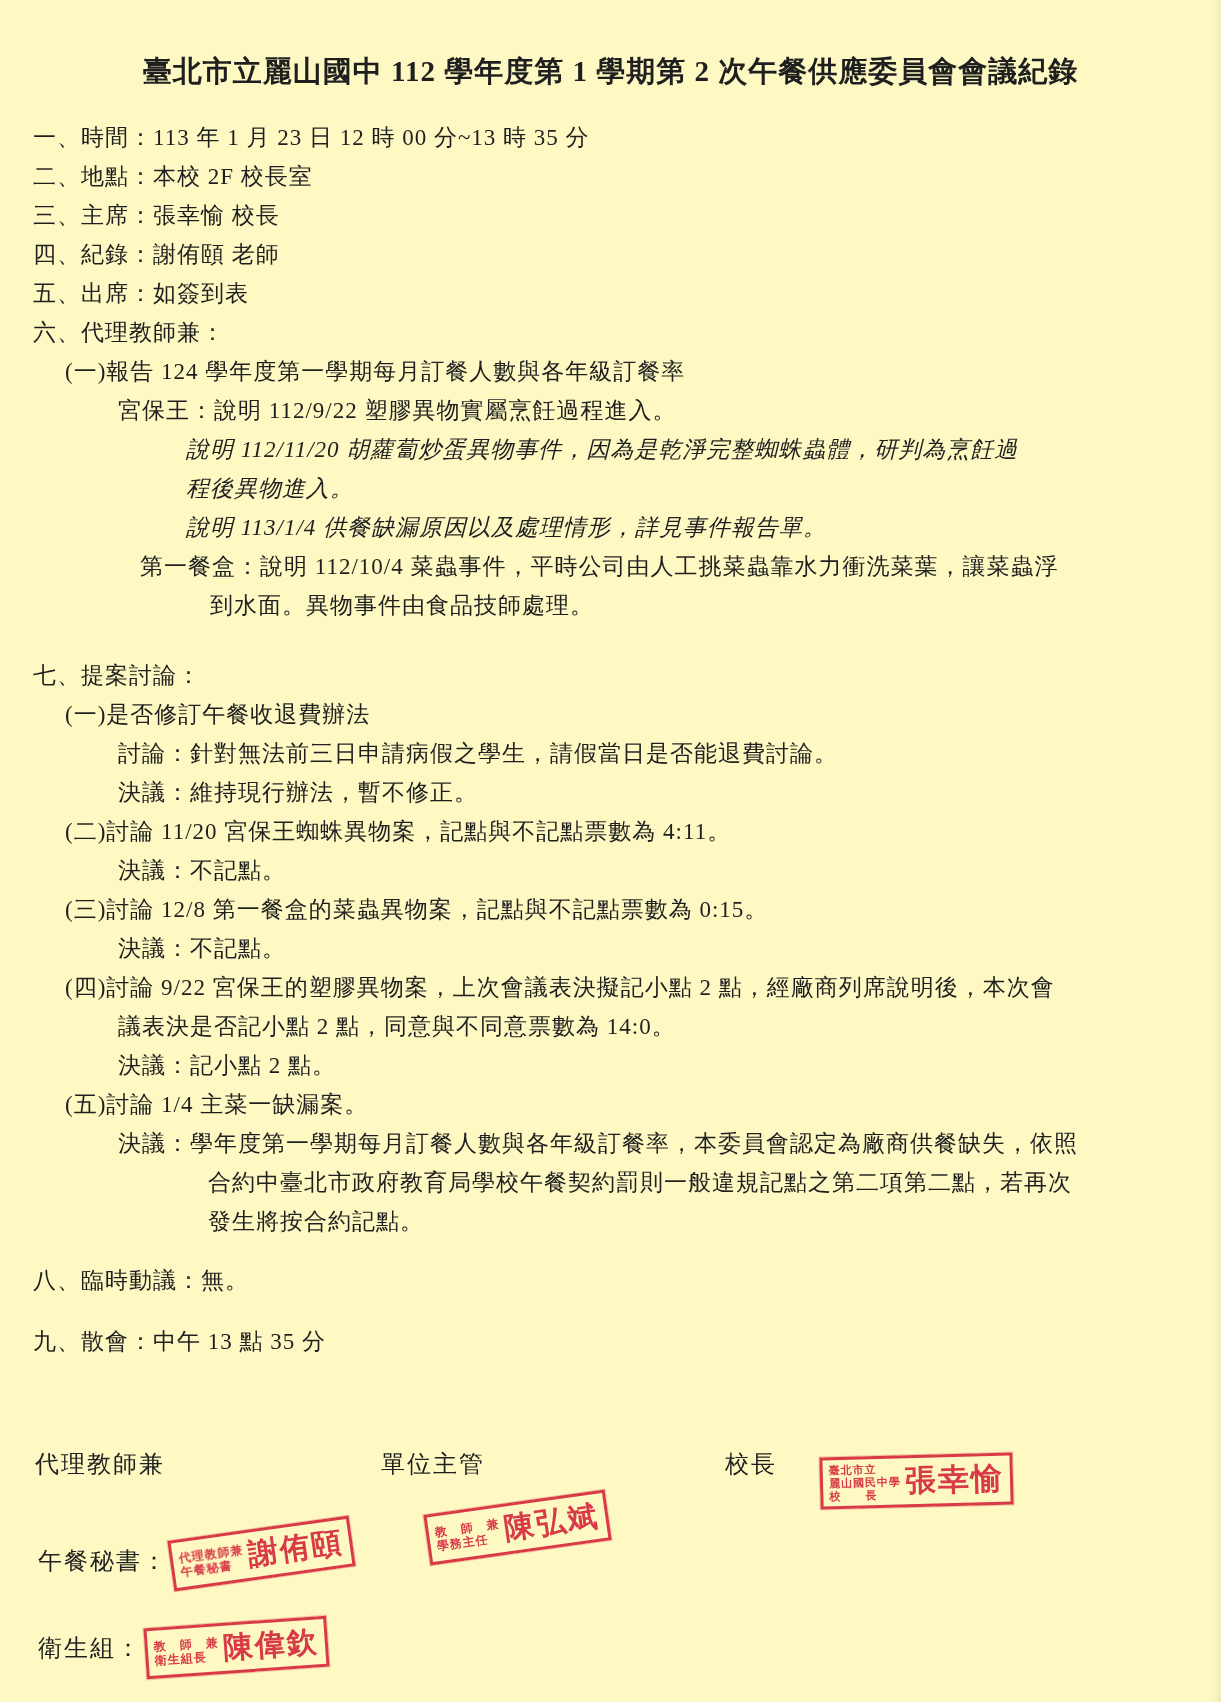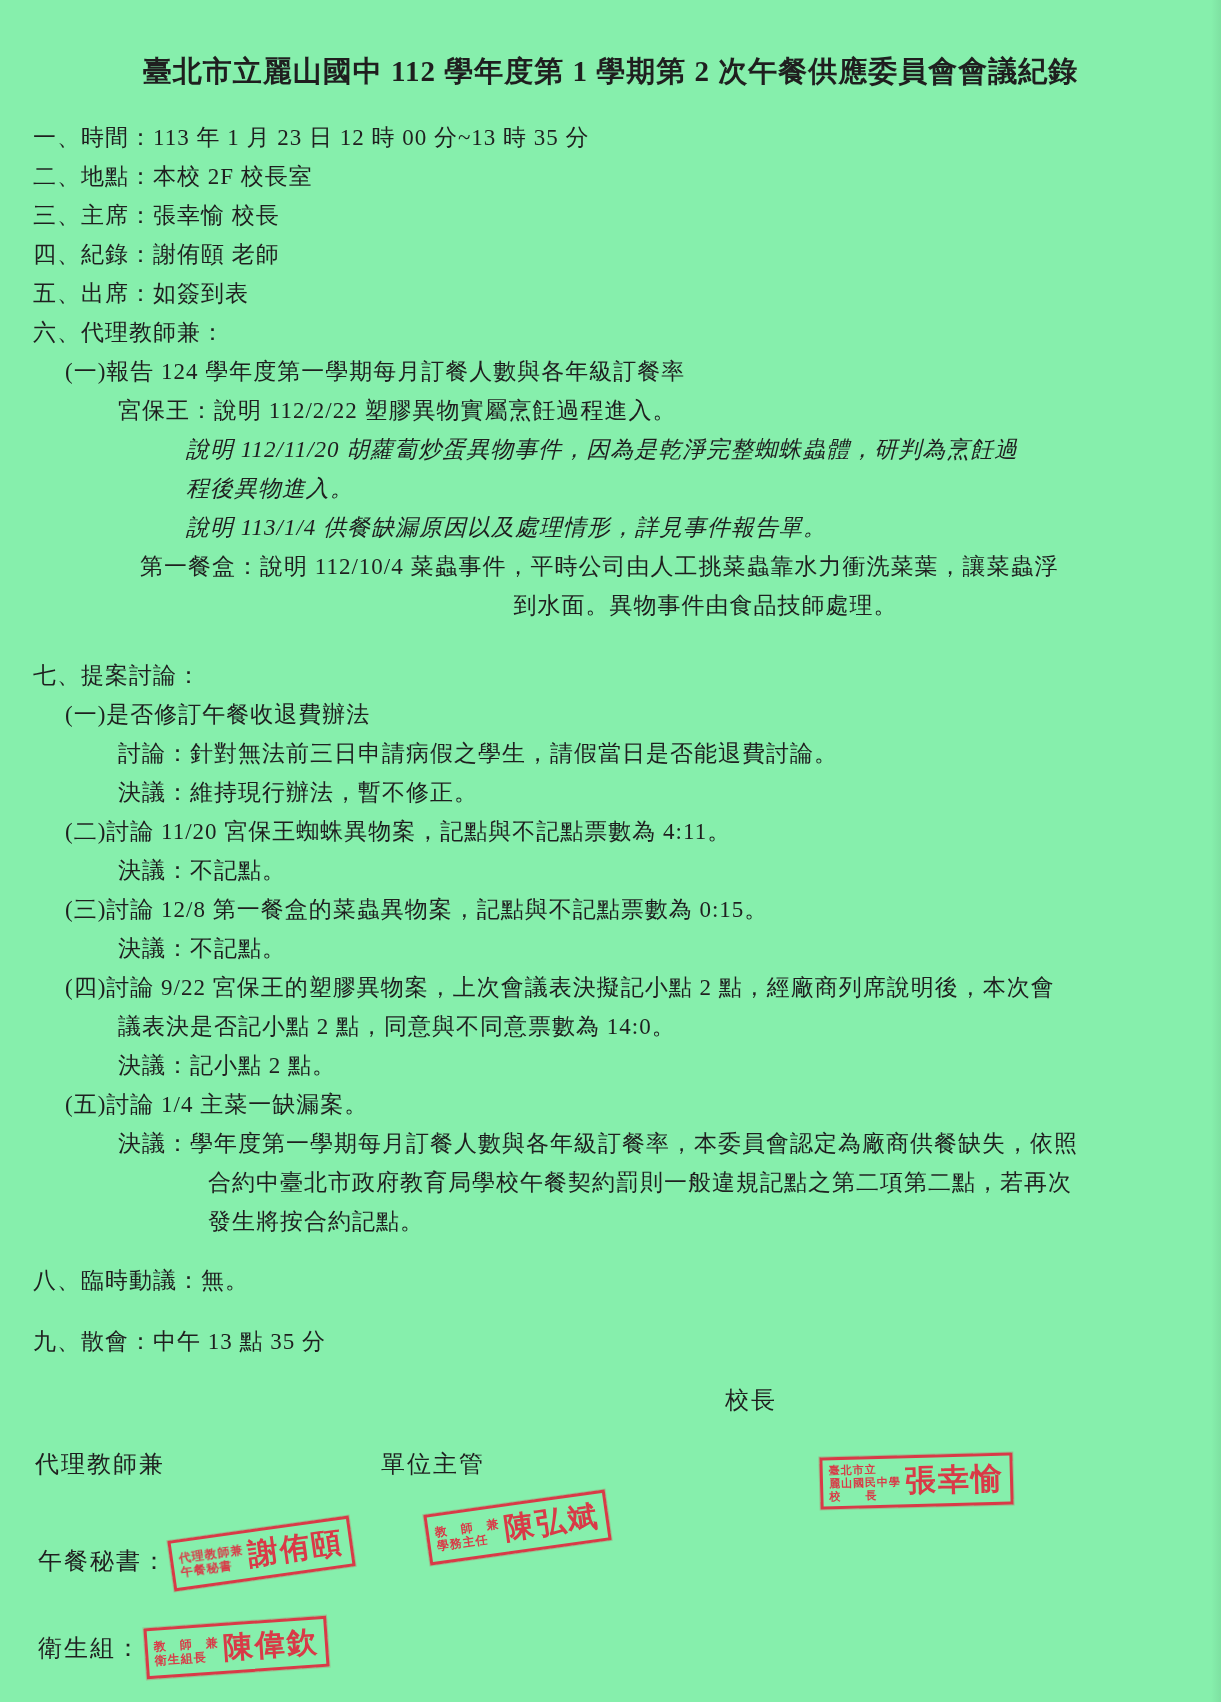--- a/index.html
+++ b/index.html
@@ -1,20 +1,20 @@
 <!DOCTYPE html>
 <html><head>
 <meta charset="utf-8">
 <style>
   html,body{margin:0;padding:0;background:#e8e8e8;}
   .page{
     position:relative;
     width:1221px;height:1702px;
     margin:0 auto;
-    background:#86efac;
+    background:#fef9c3;
     overflow:hidden;
     font-family:"Liberation Serif","DejaVu Serif",serif;
     color:#1f1f1f;
   }
   .scan-edge{
     position:absolute;right:0;top:0;width:10px;height:100%;
     background:linear-gradient(to right, rgba(0,0,0,0), rgba(0,0,0,0.06));
   }
   .title{
     position:absolute;top:52px;left:0;width:100%;
@@ -30,21 +30,21 @@
   }
   .line{
     line-height:39px;height:39px;
     white-space:nowrap;
   }
   .L1{padding-left:32px;}
   .L2{padding-left:85px;}
   .L2b{padding-left:107px;}
   .L3{padding-left:153px;font-style:italic;}
   .L3b{padding-left:175px;}
-  .L4{padding-left:177px;text-align:center;}
+  .L4{padding-left:177px;}
   .gap-a{margin-top:31px;}
   .gap-b{margin-top:20px;}
   .gap-c{margin-top:22px;}
 
   .sig-label{
     position:absolute;
     font-size:24px;letter-spacing:2px;white-space:nowrap;
   }
   .stamp{
     position:absolute;
@@ -81,21 +81,21 @@
   <div class="title">臺北市立麗山國中 112 學年度第 1 學期第 2 次午餐供應委員會會議紀錄</div>
 
   <div class="doc-body">
     <div class="line">一、時間：113 年 1 月 23 日 12 時 00 分~13 時 35 分</div>
     <div class="line">二、地點：本校 2F 校長室</div>
     <div class="line">三、主席：張幸愉 校長</div>
     <div class="line">四、紀錄：謝侑頤 老師</div>
     <div class="line">五、出席：如簽到表</div>
     <div class="line">六、代理教師兼：</div>
     <div class="line L1">(一)報告 124 學年度第一學期每月訂餐人數與各年級訂餐率</div>
-    <div class="line L2">宮保王：說明 112/2/22 塑膠異物實屬烹飪過程進入。</div>
+    <div class="line L2">宮保王：說明 112/9/22 塑膠異物實屬烹飪過程進入。</div>
     <div class="line L3">說明 112/11/20 胡蘿蔔炒蛋異物事件，因為是乾淨完整蜘蛛蟲體，研判為烹飪過</div>
     <div class="line L3">程後異物進入。</div>
     <div class="line L3">說明 113/1/4 供餐缺漏原因以及處理情形，詳見事件報告單。</div>
     <div class="line L2b">第一餐盒：說明 112/10/4 菜蟲事件，平時公司由人工挑菜蟲靠水力衝洗菜葉，讓菜蟲浮</div>
     <div class="line L4">到水面。異物事件由食品技師處理。</div>
     <div class="line gap-a">七、提案討論：</div>
     <div class="line L1">(一)是否修訂午餐收退費辦法</div>
     <div class="line L2">討論：針對無法前三日申請病假之學生，請假當日是否能退費討論。</div>
     <div class="line L2">決議：維持現行辦法，暫不修正。</div>
     <div class="line L1">(二)討論 11/20 宮保王蜘蛛異物案，記點與不記點票數為 4:11。</div>
@@ -108,21 +108,21 @@
     <div class="line L1">(五)討論 1/4 主菜一缺漏案。</div>
     <div class="line L2">決議：學年度第一學期每月訂餐人數與各年級訂餐率，本委員會認定為廠商供餐缺失，依照</div>
     <div class="line L3b">合約中臺北市政府教育局學校午餐契約罰則一般違規記點之第二項第二點，若再次</div>
     <div class="line L3b">發生將按合約記點。</div>
     <div class="line gap-b">八、臨時動議：無。</div>
     <div class="line gap-c">九、散會：中午 13 點 35 分</div>
   </div>
 
   <div class="sig-label" style="left:35px;top:1448px;">代理教師兼</div>
   <div class="sig-label" style="left:381px;top:1448px;text-align:center;">單位主管</div>
-  <div class="sig-label" style="left:725px;top:1384px;">校長</div>
+  <div class="sig-label" style="left:725px;top:1448px;">校長</div>
 
   <div class="stamp stamp-principal" style="left:820px;top:1455px;">
     <span class="small">
       <span>臺北市立</span>
       <span>麗山國民中學</span>
       <span>校　　長</span>
     </span>
     <span class="big">張幸愉</span>
   </div>
 

